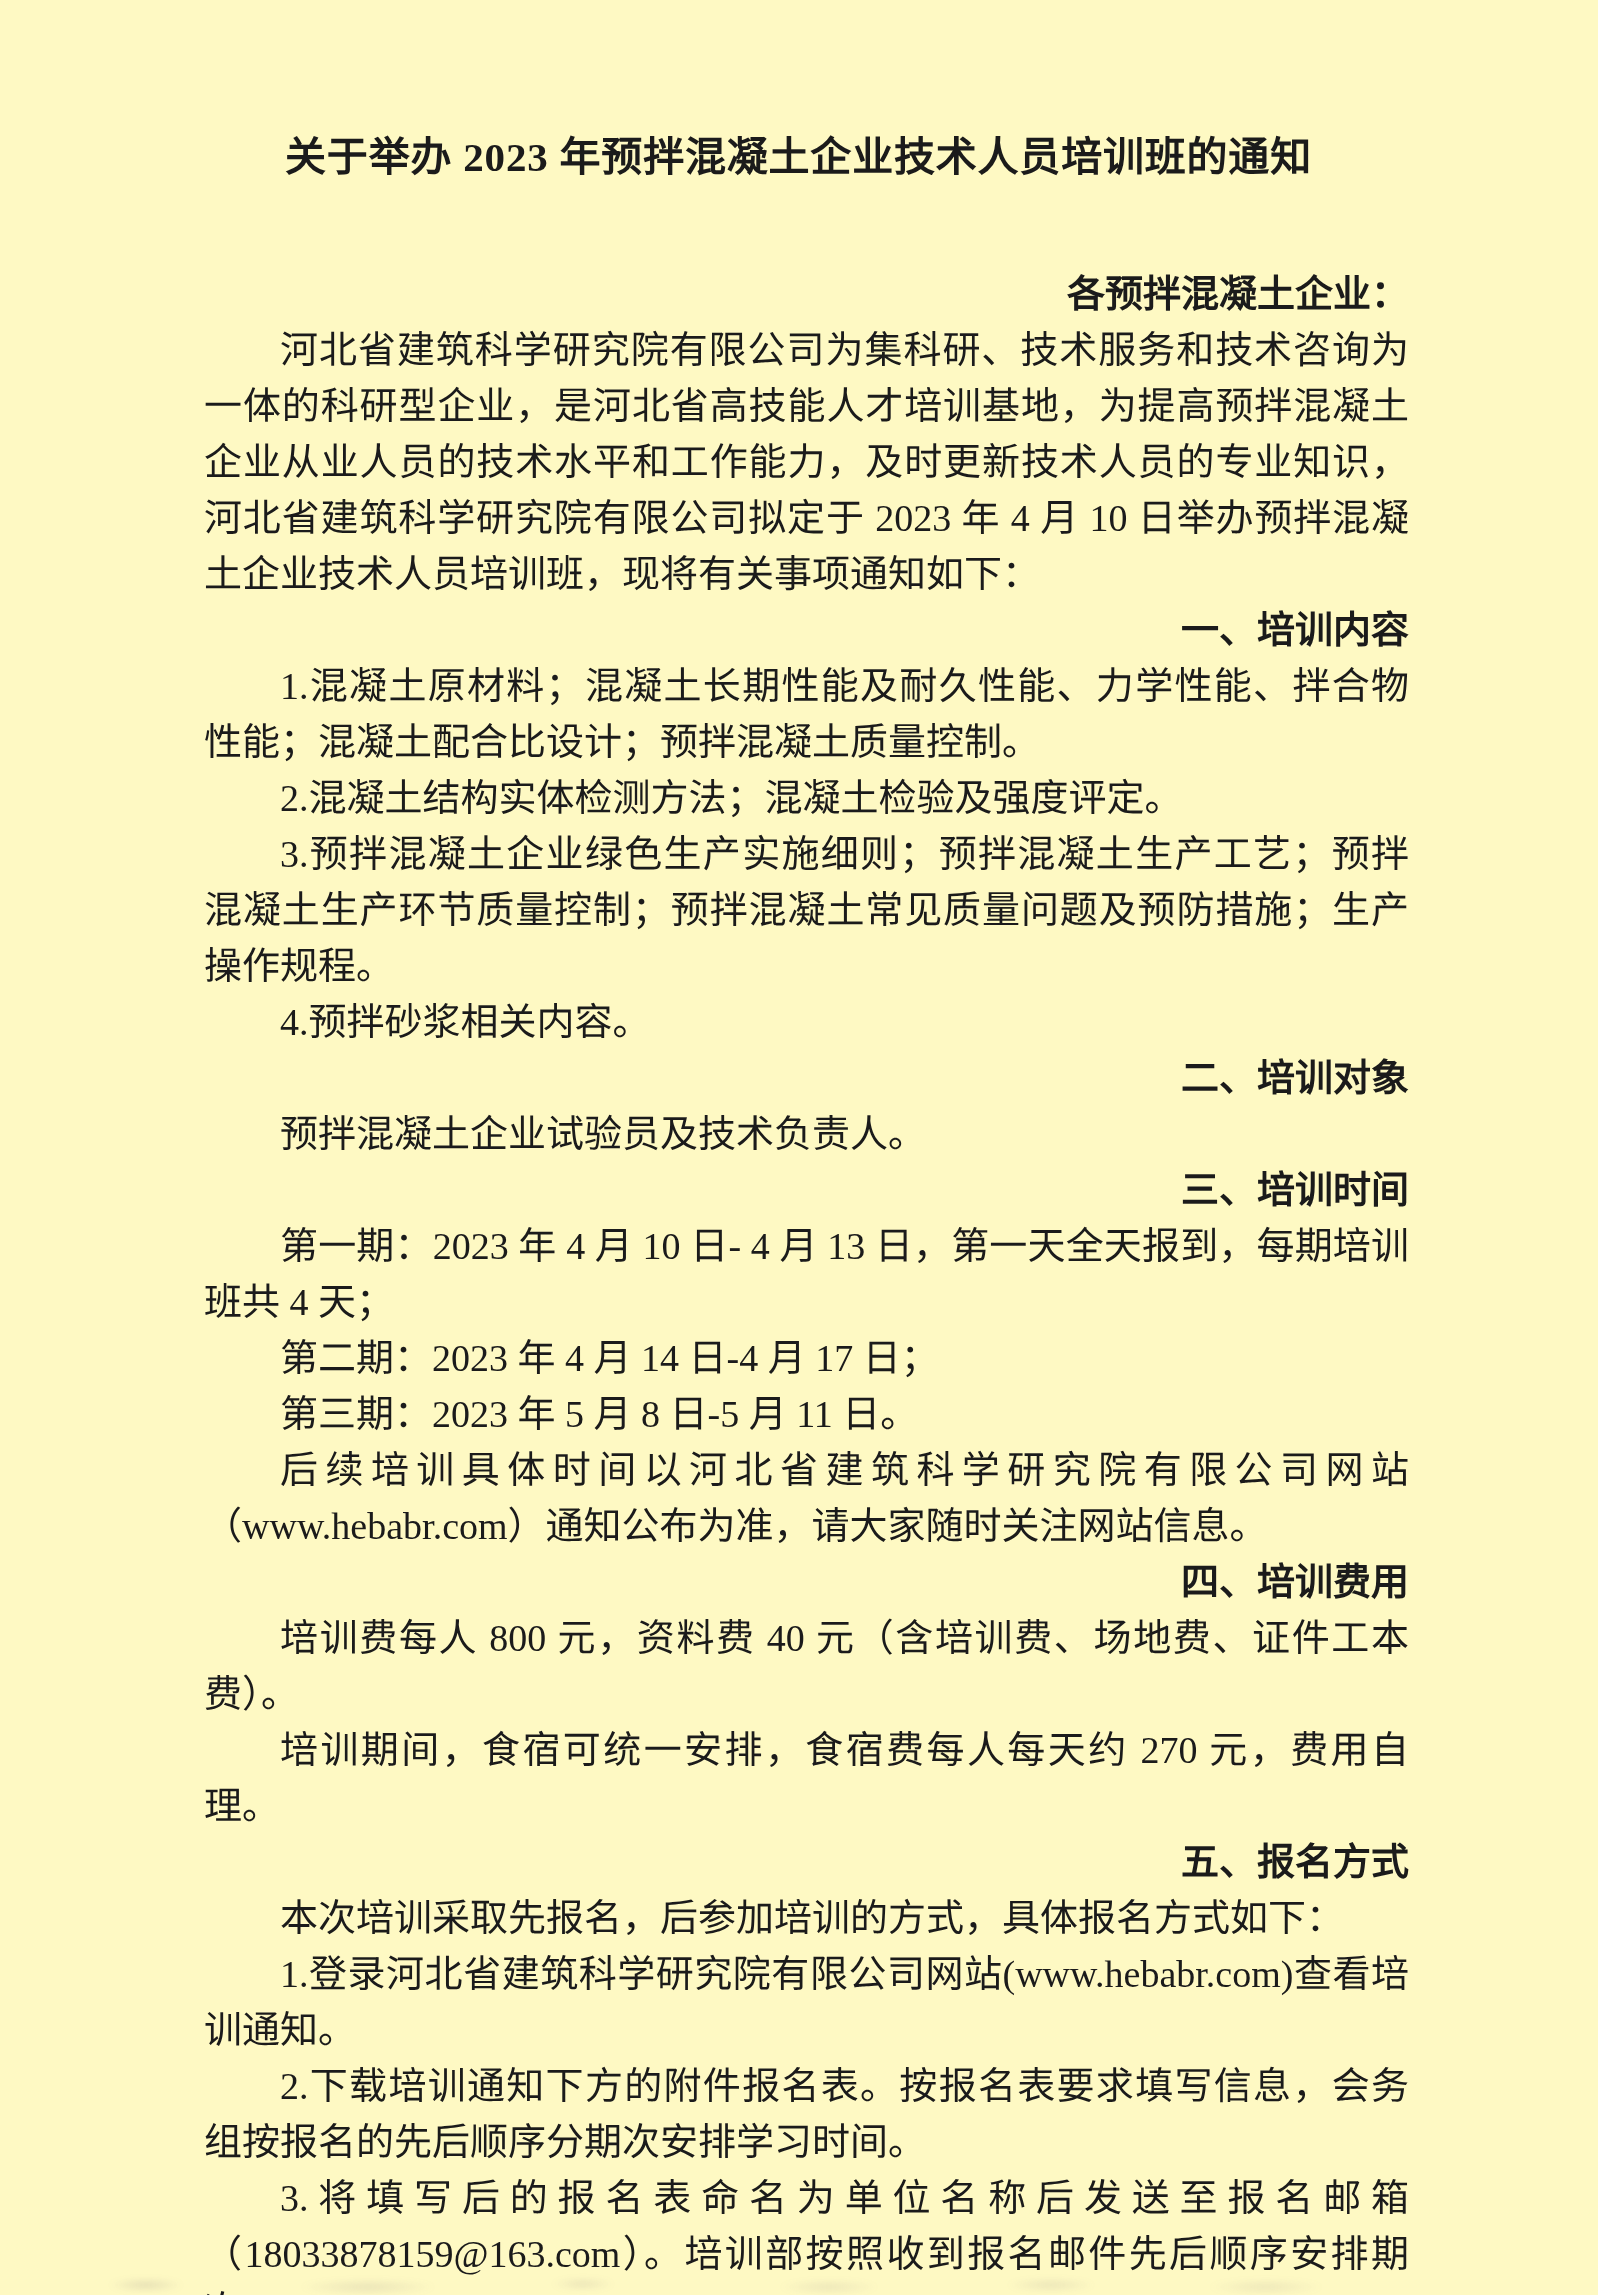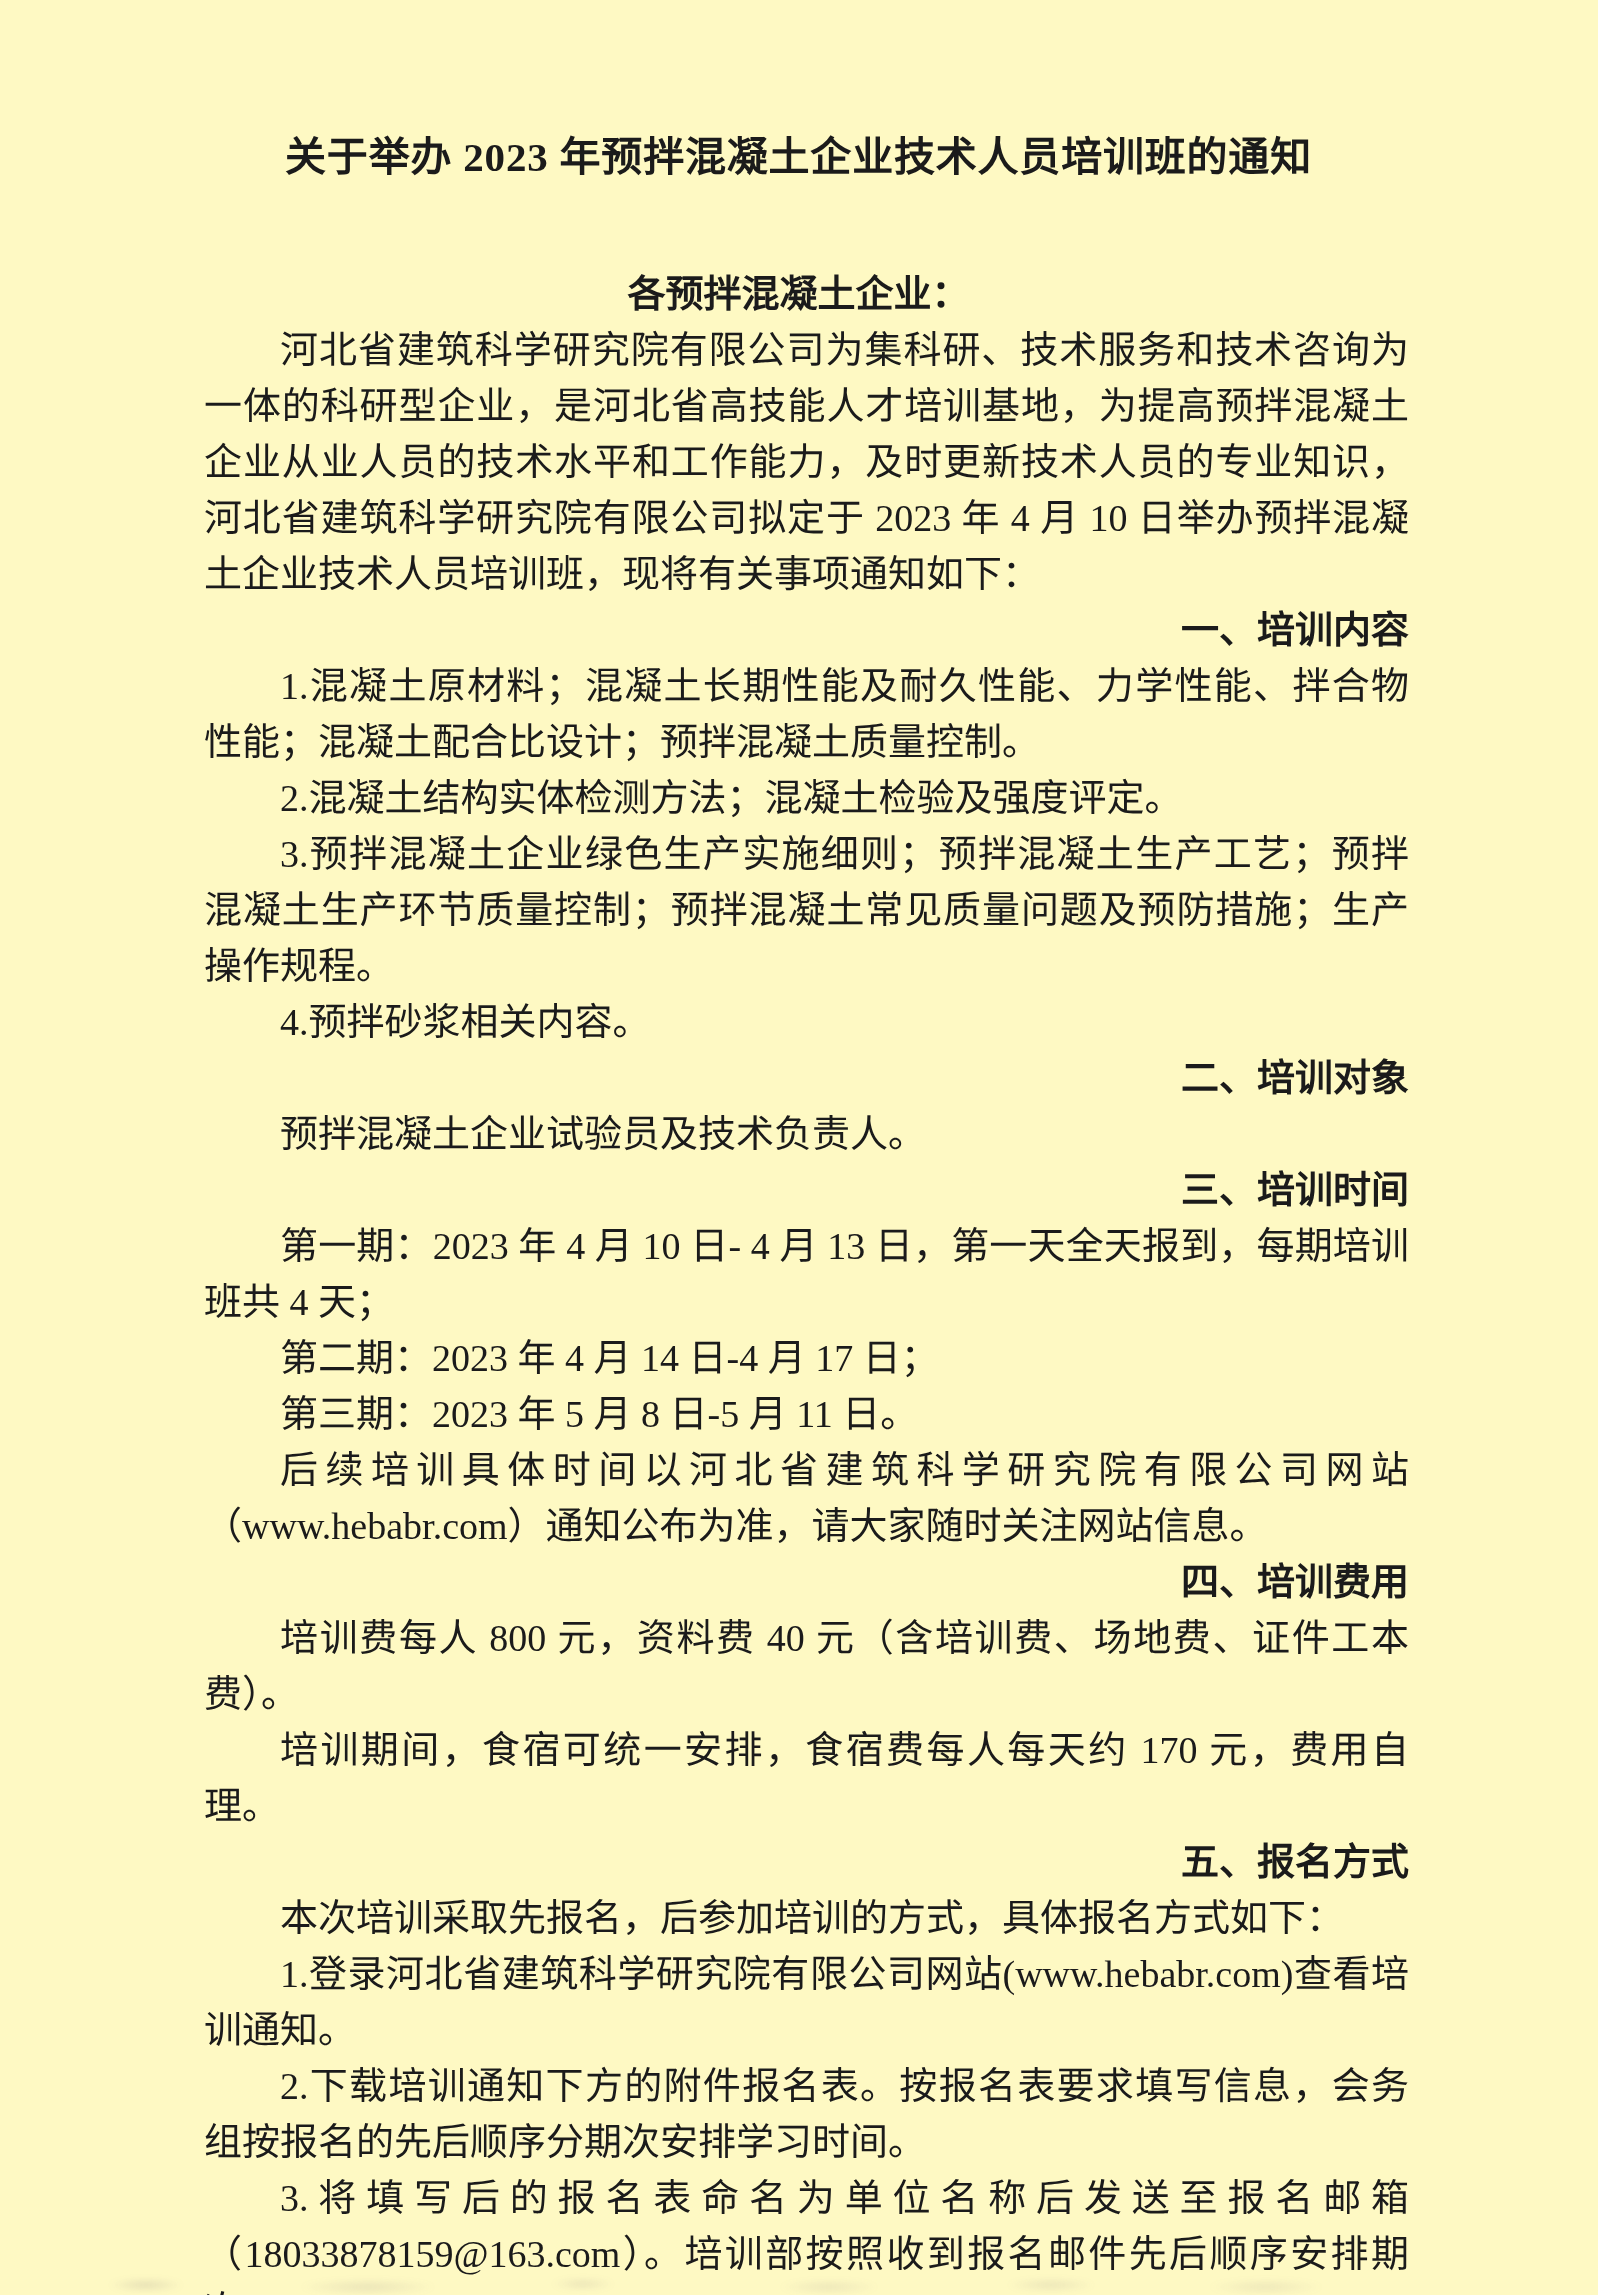--- a/index.html
+++ b/index.html
@@ -32,21 +32,21 @@
   }
   p {
     margin: 0;
     font-size: 38px;
     line-height: 56px;
     text-align: justify;
     text-justify: inter-ideograph;
   }
   .salutation {
     font-weight: 700;
-    text-align: center;
+    text-align: right;
   }
   .heading {
     font-weight: 700;
     text-indent: 2em;
     text-align: right;
   }
   .indent {
     text-indent: 2em;
     margin-left: 16px;
   }
@@ -90,21 +90,21 @@
     <p class="indent">预拌混凝土企业试验员及技术负责人。</p>
 
     <p class="heading">三、培训时间</p>
     <p class="indent">第一期：2023 年 4 月 10 日- 4 月 13 日，第一天全天报到，每期培训班共 4 天；</p>
     <p class="indent">第二期：2023 年 4 月 14 日-4 月 17 日；</p>
     <p class="indent">第三期：2023 年 5 月 8 日-5 月 11 日。</p>
     <p class="indent">后续培训具体时间以河北省建筑科学研究院有限公司网站（www.hebabr.com）通知公布为准，请大家随时关注网站信息。</p>
 
     <p class="heading">四、培训费用</p>
     <p class="indent">培训费每人 800 元，资料费 40 元（含培训费、场地费、证件工本费）。</p>
-    <p class="indent">培训期间，食宿可统一安排，食宿费每人每天约 170 元，费用自理。</p>
+    <p class="indent">培训期间，食宿可统一安排，食宿费每人每天约 270 元，费用自理。</p>
 
     <p class="heading">五、报名方式</p>
     <p class="indent">本次培训采取先报名，后参加培训的方式，具体报名方式如下：</p>
     <p class="indent">1.登录河北省建筑科学研究院有限公司网站(www.hebabr.com)查看培训通知。</p>
     <p class="indent">2.下载培训通知下方的附件报名表。按报名表要求填写信息，会务组按报名的先后顺序分期次安排学习时间。</p>
     <p class="indent">3.将填写后的报名表命名为单位名称后发送至报名邮箱（18033878159@163.com）。培训部按照收到报名邮件先后顺序安排期次，</p>
 
   </div>
 
   <div class="bleed-band"></div>

